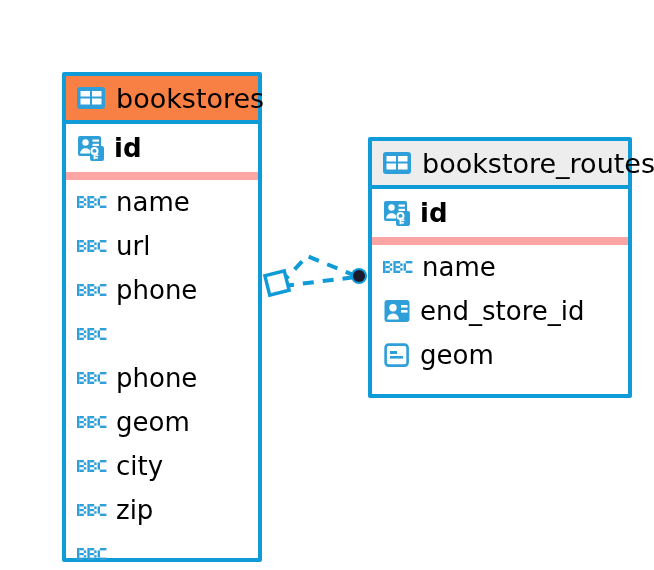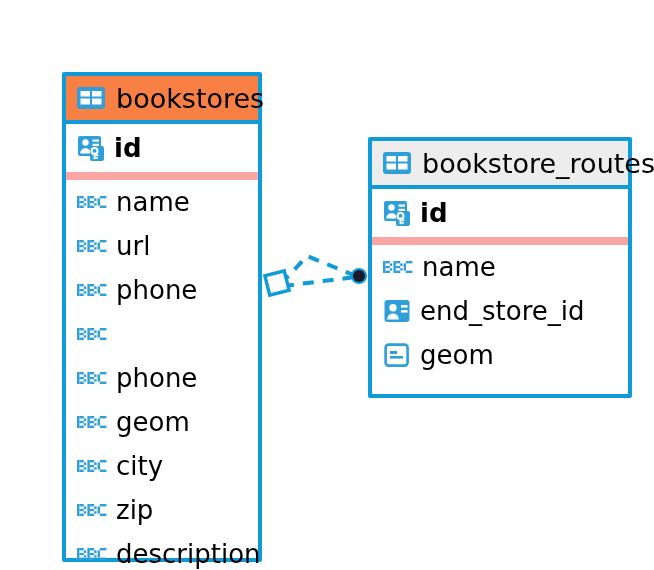--- a/index.html
+++ b/index.html
@@ -350,21 +350,20 @@
               <rect x="17.2" y="4.4" width="2.4" height="2.6"></rect>
                 <rect x="12.8" y="7" width="4.4" height="2.2"></rect>
               <rect x="17.2" y="9.2" width="2.4" height="2.4"></rect>
                 <rect x="12.8" y="11.6" width="4.4" height="2.4"></rect>
               <rect x="22.8" y="2" width="6.6" height="2.4"></rect>
                 <rect x="20.6" y="4.4" width="2.4" height="7.2"></rect>
               <rect x="22.8" y="11.6" width="6.6" height="2.4"></rect>
             </g>
           </svg>
         </span>
-        <span class="field-label">description</span>
       </div>
 
       <div class="field-row">
         <span class="icon-slot">
           <svg width="26" height="26" viewBox="0 0 26 26">
             <rect x="1.6" y="2.6" width="22" height="21" rx="3" fill="none" stroke="#2e9fd9" stroke-width="2.6"></rect>
             <rect x="6" y="9" width="7" height="3" fill="#2e9fd9"></rect>
             <rect x="6" y="14" width="13" height="2.6" fill="#2e9fd9"></rect>
           </svg>
         </span>

